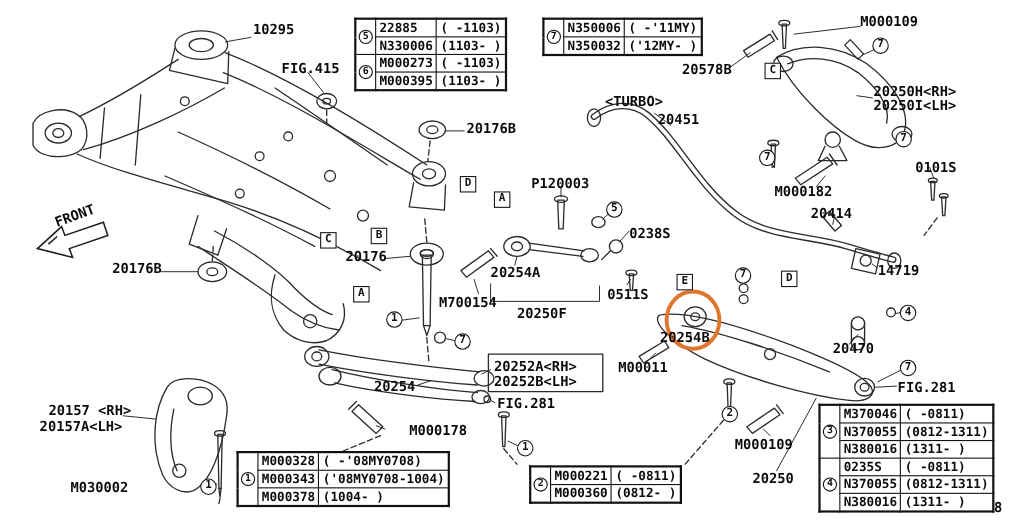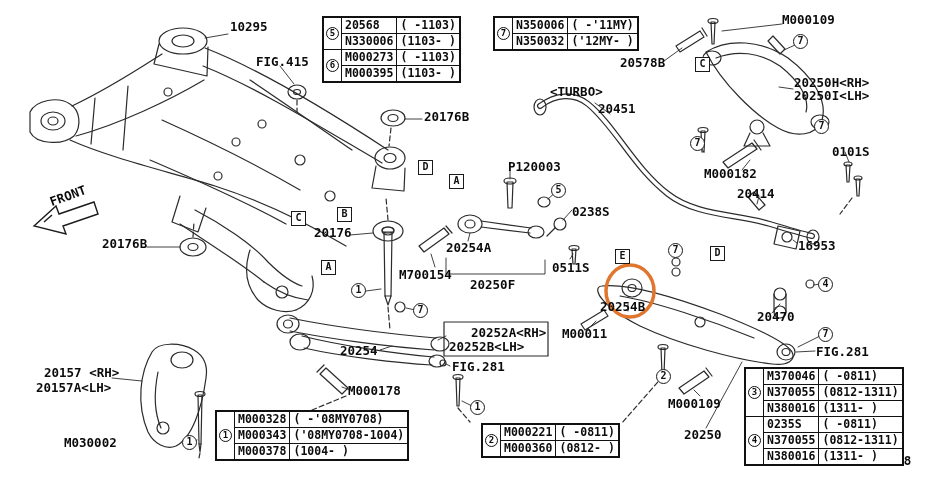--- a/index.html
+++ b/index.html
@@ -277,43 +277,43 @@
 
 
   <div class="lbl" style="left:230px;top:20px">10295</div>
   <div class="lbl" style="left:256px;top:55px">FIG.415</div>
   <div class="lbl" style="left:102px;top:237px">20176B</div>
   <div class="lbl" style="left:314px;top:226px">20176</div>
   <div class="lbl" style="left:424px;top:110px">20176B</div>
   <div class="lbl" style="left:44px;top:366px">20157 &lt;RH&gt;</div>
   <div class="lbl" style="left:36px;top:381px">20157A&lt;LH&gt;</div>
   <div class="lbl" style="left:64px;top:436px">M030002</div>
-  <div class="lbl" style="left:348px;top:384px">M000178</div>
+  <div class="lbl" style="left:372px;top:384px">M000178</div>
   <div class="lbl" style="left:452px;top:360px">FIG.281</div>
   <div class="lbl" style="left:340px;top:344px">20254</div>
-  <div class="lbl" style="left:471px;top:326px">20252A&lt;RH&gt;</div>
+  <div class="lbl" style="left:449px;top:326px">20252A&lt;RH&gt;</div>
   <div class="lbl" style="left:449px;top:340px">20252B&lt;LH&gt;</div>
   <div class="lbl" style="left:399px;top:268px">M700154</div>
   <div class="lbl" style="left:446px;top:241px">20254A</div>
   <div class="lbl" style="left:470px;top:278px">20250F</div>
-  <div class="lbl" style="left:508px;top:160px">P120003</div>
+  <div class="lbl" style="left:483px;top:160px">P120003</div>
   <div class="lbl" style="left:572px;top:205px">0238S</div>
   <div class="lbl" style="left:552px;top:261px">0511S</div>
   <div class="lbl" style="left:600px;top:300px">20254B</div>
   <div class="lbl" style="left:562px;top:327px">M00011</div>
   <div class="lbl" style="left:550px;top:85px">&lt;TURBO&gt;</div>
   <div class="lbl" style="left:598px;top:102px">20451</div>
   <div class="lbl" style="left:620px;top:56px">20578B</div>
   <div class="lbl" style="left:782px;top:13px">M000109</div>
   <div class="lbl" style="left:794px;top:76px">20250H&lt;RH&gt;</div>
   <div class="lbl" style="left:794px;top:89px">20250I&lt;LH&gt;</div>
   <div class="lbl" style="left:704px;top:167px">M000182</div>
   <div class="lbl" style="left:737px;top:187px">20414</div>
   <div class="lbl" style="left:832px;top:145px">0101S</div>
-  <div class="lbl" style="left:798px;top:239px">16953</div>
+  <div class="lbl" style="left:798px;top:239px">14719</div>
   <div class="lbl" style="left:757px;top:310px">20470</div>
   <div class="lbl" style="left:816px;top:345px">FIG.281</div>
   <div class="lbl" style="left:668px;top:397px">M000109</div>
   <div class="lbl" style="left:684px;top:428px">20250</div>
   <div class="lbl" style="left:836px;top:454px">A201001148</div>
   <div class="lbl front" style="left:48px;top:196px">FRONT</div>
 
   <div class="boxl" style="left:695px;top:57px">C</div>
   <div class="boxl" style="left:418px;top:160px">D</div>
   <div class="boxl" style="left:449px;top:174px">A</div>
@@ -333,21 +333,21 @@
   <div class="circ" style="left:818px;top:277px">4</div>
   <div class="circ" style="left:351px;top:283px">1</div>
   <div class="circ" style="left:470px;top:400px">1</div>
   <div class="circ" style="left:182px;top:435px">1</div>
   <div class="circ" style="left:656px;top:369px">2</div>
 
   <table class="ptable" style="left:322px;top:16px">
     <tbody>
       <tr>
         <td class="num" rowspan="2"><span class="circ-in">5</span></td>
-        <td>20568</td>
+        <td>22885</td>
         <td>( -1103)</td>
       </tr>
       <tr>
         <td>N330006</td>
         <td>(1103- )</td>
       </tr>
       <tr>
         <td class="num" rowspan="2"><span class="circ-in">6</span></td>
         <td>M000273</td>
         <td>( -1103)</td>

